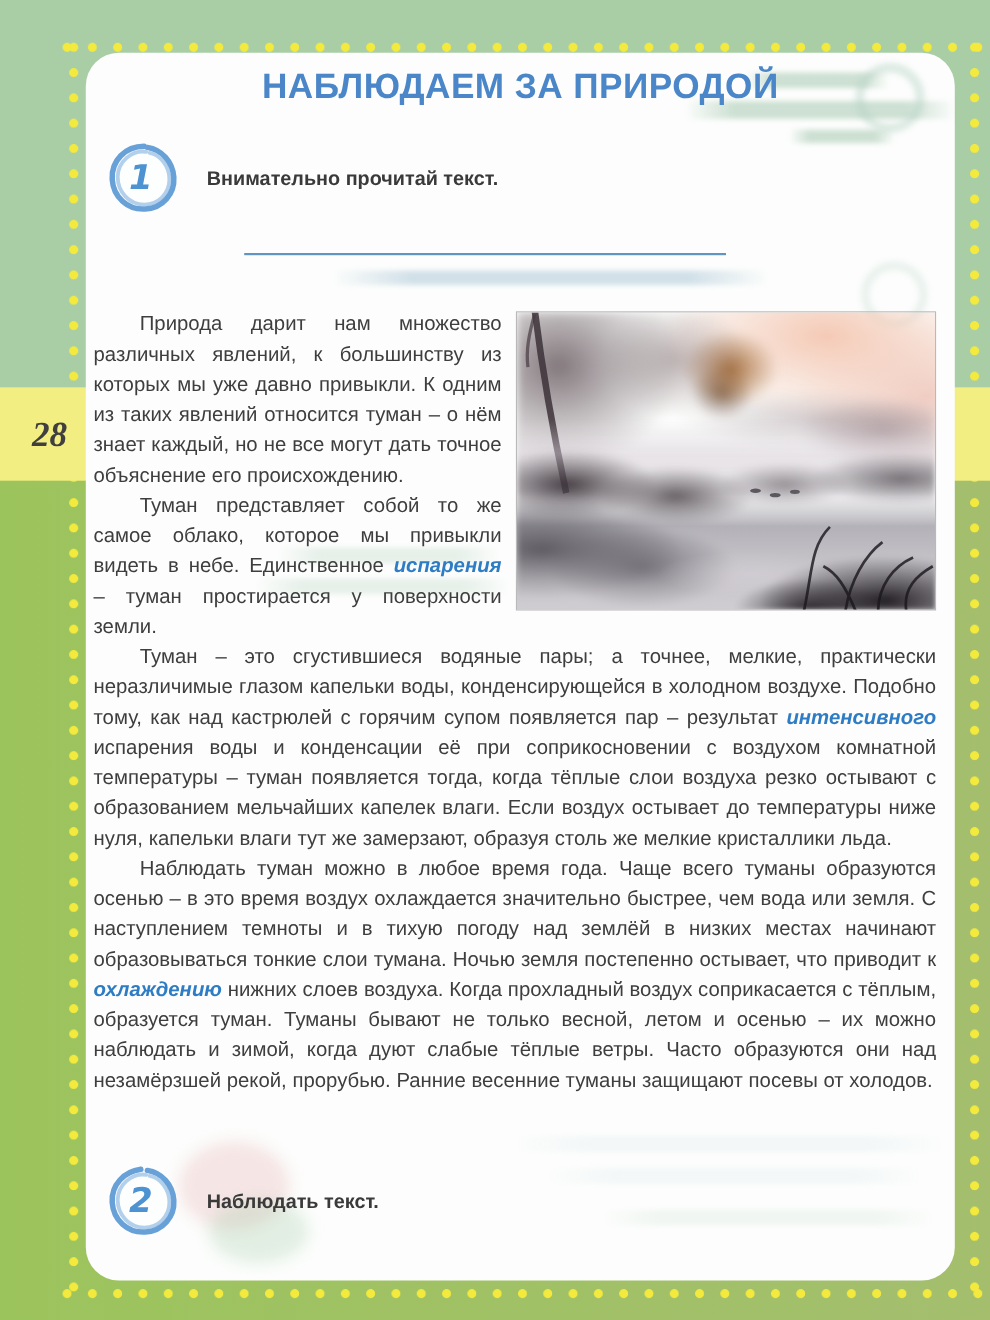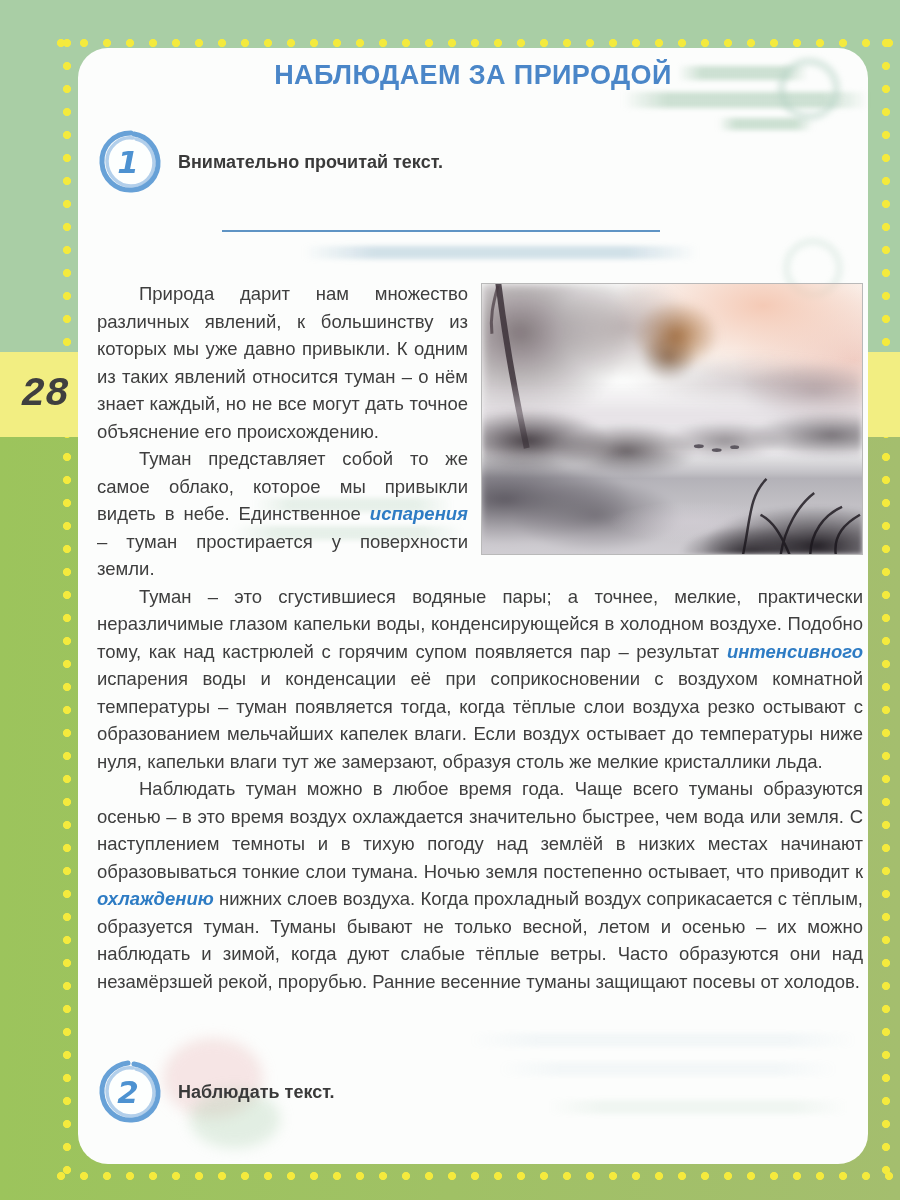--- a/index.html
+++ b/index.html
@@ -21,40 +21,40 @@
           background-size:23px 10px;background-repeat:repeat-x;}
   .dots-top{top:38px;} .dots-bottom{top:1171px;}
   .dots-v{position:absolute;width:10px;top:38px;height:1143px;
           background-image:radial-gradient(circle at 5px 5px,var(--dot-yellow) 3.7px,rgba(0,0,0,0) 4.4px);
           background-size:10px 23px;background-repeat:repeat-y;}
   .dots-left{left:62px;} .dots-right{left:881px;}
   
   .stripe{position:absolute;left:0;top:352px;width:900px;height:85px;background:var(--stripe-yellow);}
   .page-tab{position:absolute;left:0;top:352px;width:78px;height:85px;display:flex;
             align-items:center;justify-content:center;padding-left:12px;}
-  .page-tab span{font-style:italic;font-weight:bold;font-size:40px;color:var(--page-num);
-                 font-family:Liberation Mono, monospace;}
+  .page-tab span{font-style:italic;font-weight:bold;font-size:32px;color:var(--page-num);
+                 font-family:Liberation Serif, serif;}
   
   .card{position:absolute;left:78px;top:48px;width:790px;height:1116px;background:#fcfdfc;
         border-radius:30px;}
   .page-title{position:absolute;left:0;top:12px;width:100%;text-align:center;margin:0;
-              font-size:27px;font-weight:bold;letter-spacing:.4px;color:var(--title-blue);}
+              font-size:32px;font-weight:bold;letter-spacing:.4px;color:var(--title-blue);}
   
   .exercise{position:absolute;left:20px;right:20px;display:flex;align-items:center;gap:16px;}
   .ex1{top:82px;} .ex2{top:1012px;}
   .badge{position:relative;width:64px;height:64px;flex:0 0 64px;}
   .badge svg{position:absolute;inset:0;}
   .badge .num{position:absolute;inset:0;display:flex;align-items:center;justify-content:center;
               font-size:31px;font-weight:bold;font-style:italic;color:var(--badge-num);
               font-family:"DejaVu Sans","Liberation Sans",sans-serif;padding-right:4px;}
-  .instruction{margin:0;font-size:18px;font-weight:bold;color:#3a3a3a;}
+  .instruction{margin:10px;font-size:18px;font-weight:bold;color:#3a3a3a;}
   
   .answer-line{position:absolute;left:144px;top:182px;width:438px;height:2px;background:var(--line-blue);}
   
-  .story{position:absolute;left:19px;top:232px;width:766px;color:var(--body-text);}
+  .story{position:absolute;left:7px;top:232px;width:766px;color:var(--body-text);}
   .story p{margin:0;text-indent:42px;text-align:justify;font-size:18.5px;line-height:27.5px;}
   .term{color:var(--term-blue);font-weight:bold;font-style:italic;}
   
   .photo{float:right;width:382px;height:272px;margin:3px 0 12px 13px;border:1px solid #b9b9b9;
          position:relative;overflow:hidden;
          background:linear-gradient(180deg,#bfaab0 0%,#d3bab6 14%,#ccb7bc 30%,#b6acb5 42%,
                     #a59fa9 54%,#8c8892 68%,#858author 78%,#84808b 80%,#9e99a2 100%);}
   .ph{position:absolute;inset:0;}
   .ph-sky{background:
       radial-gradient(ellipse 55% 40% at 74% 8%,rgba(244,199,178,.95),rgba(244,199,178,0) 72%),

